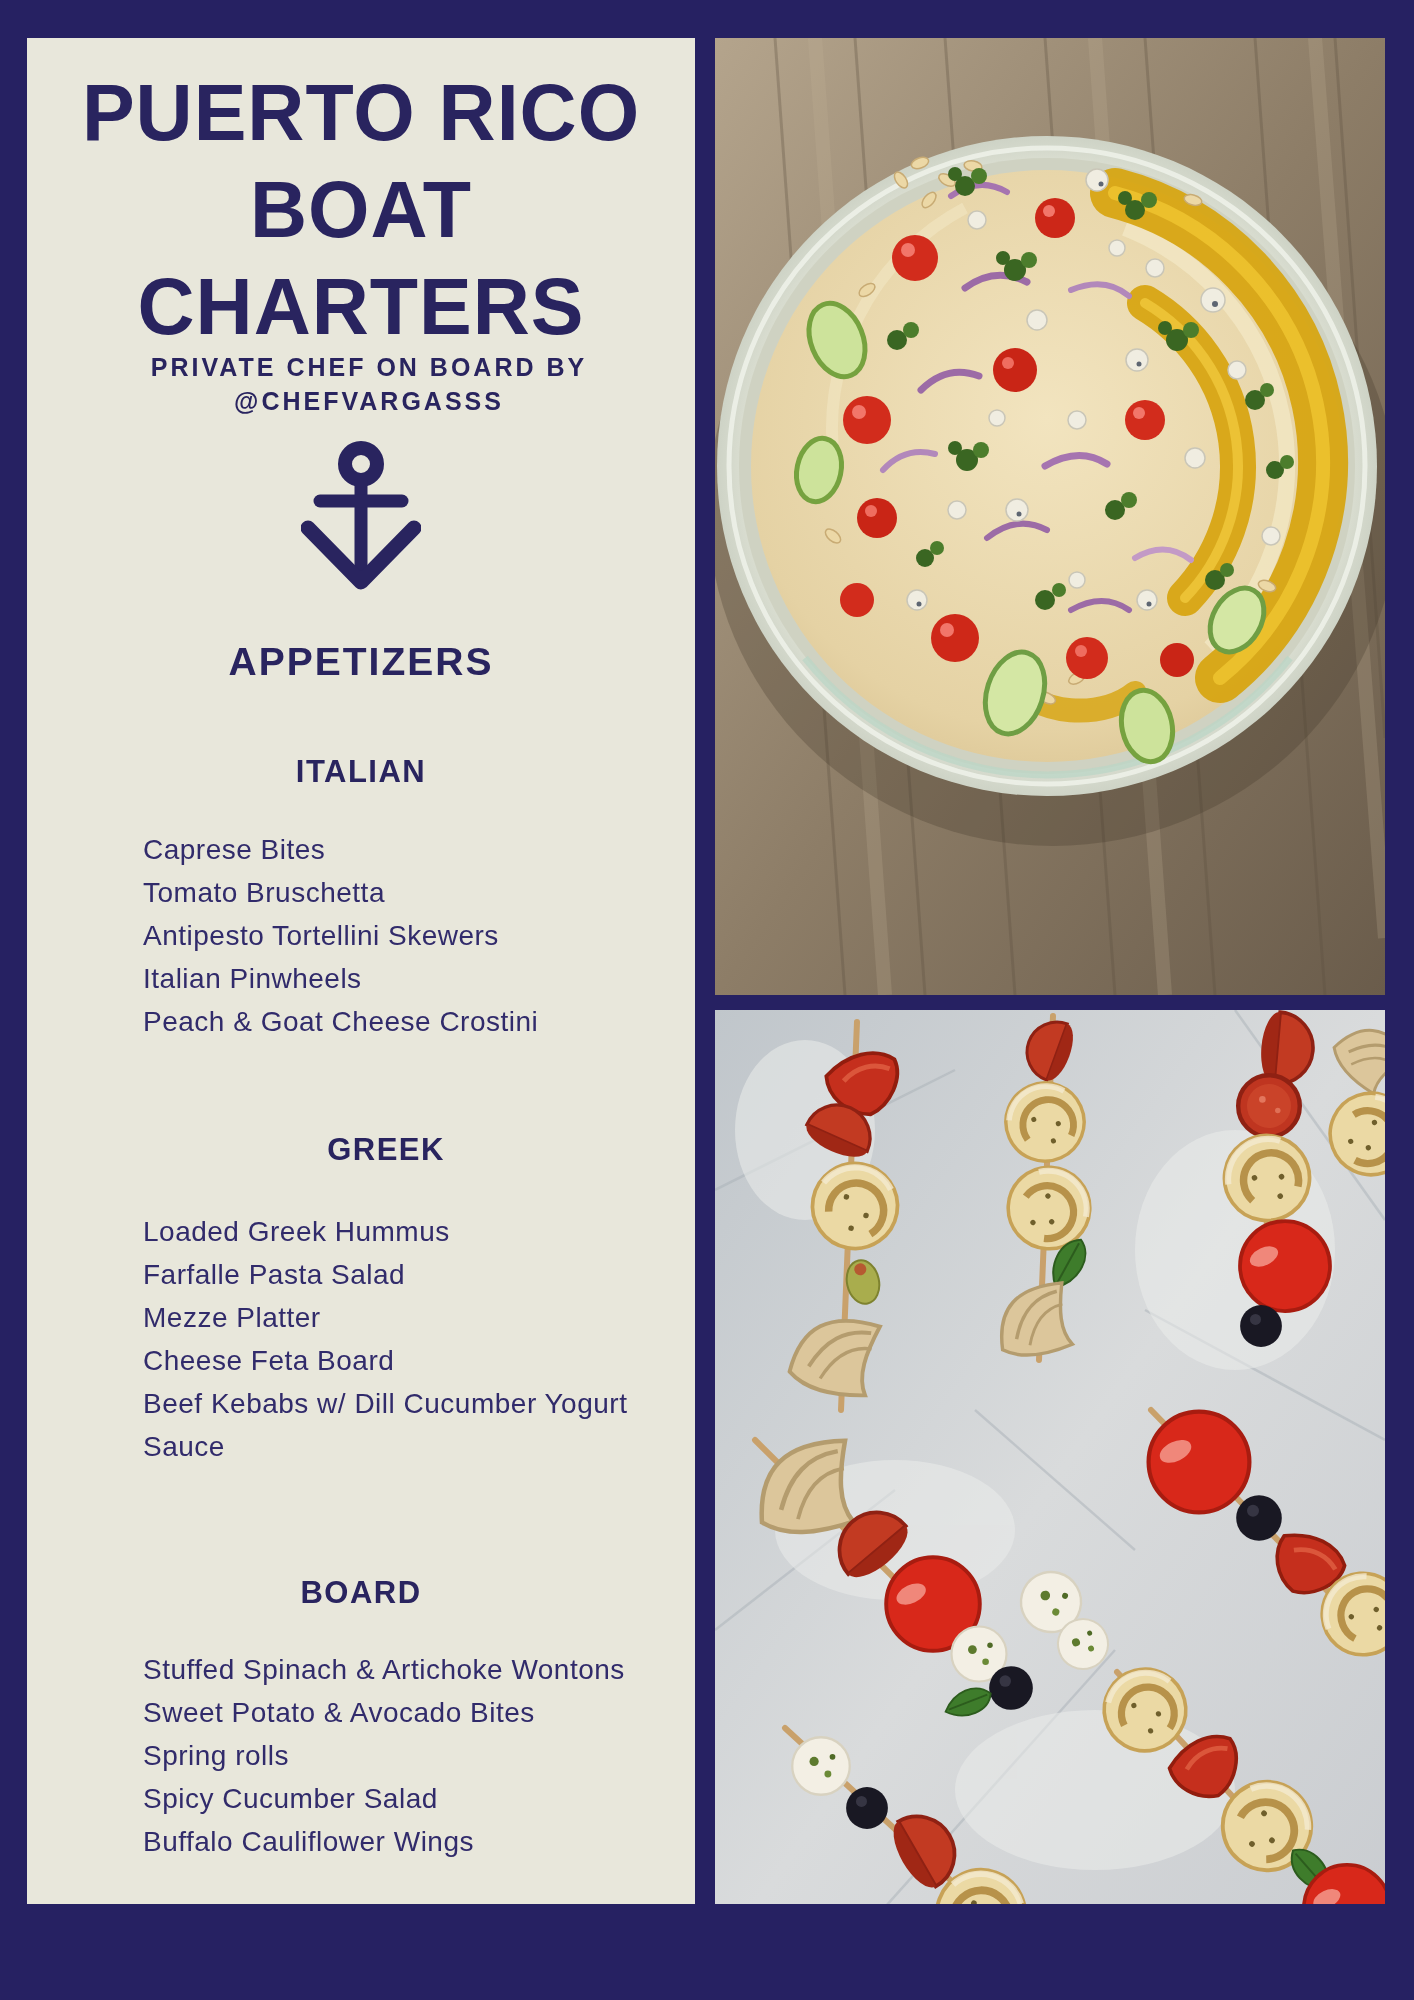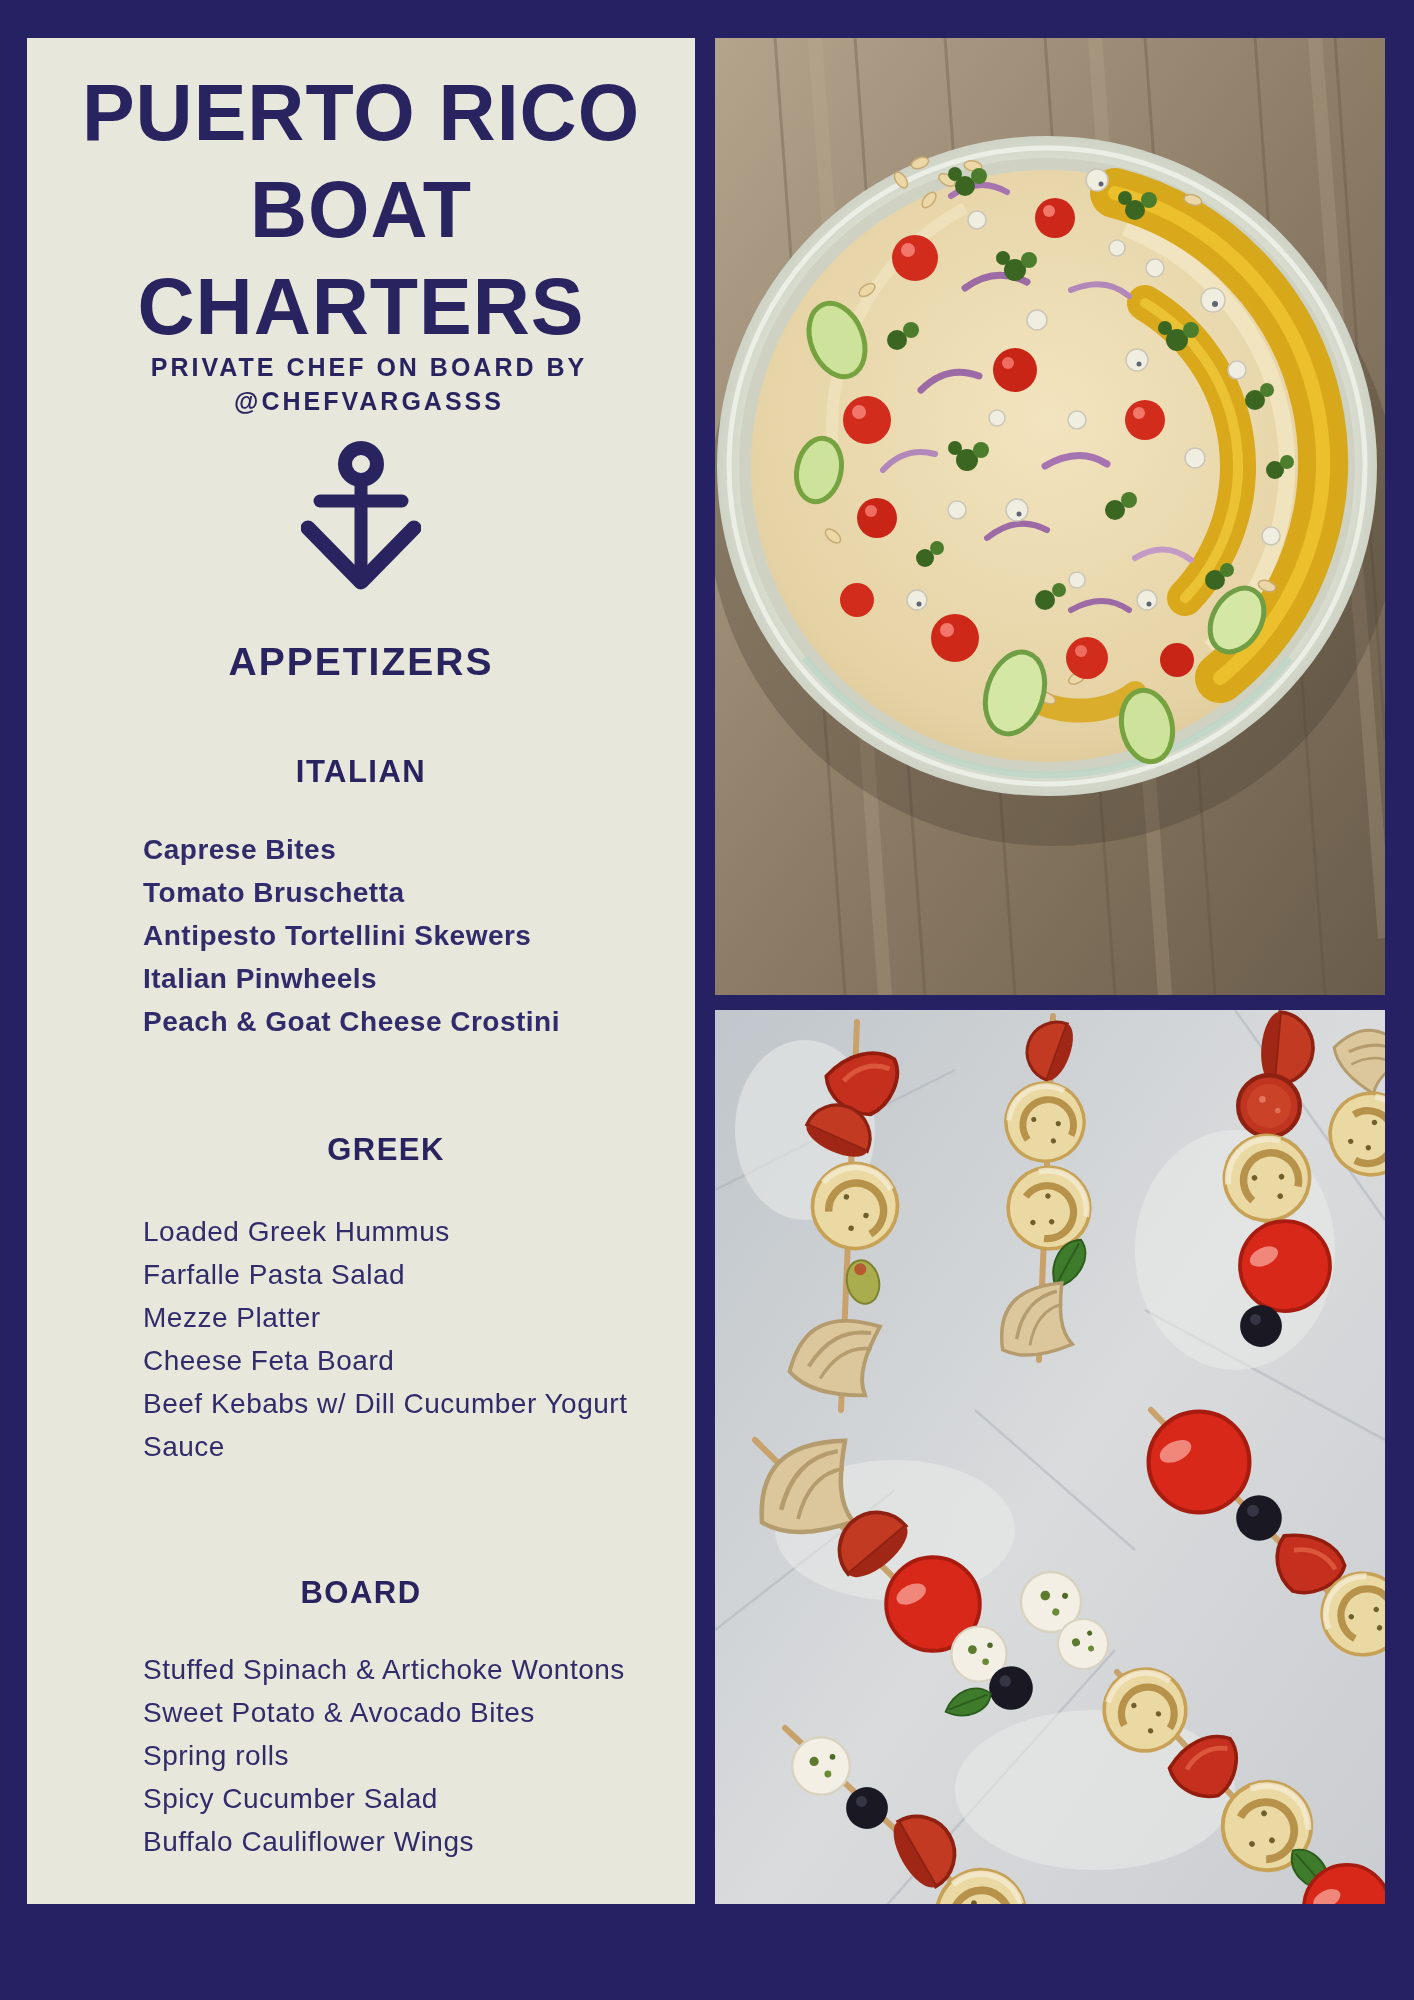--- a/index.html
+++ b/index.html
@@ -9,21 +9,21 @@
   .title{position:absolute;top:26px;left:0;width:100%;font-size:79px;font-weight:800;line-height:97px;letter-spacing:1px;color:#29245f;}
   .subtitle{position:absolute;top:312px;left:8px;width:100%;font-size:25px;font-weight:700;letter-spacing:3px;line-height:34px;color:#29245f;}
   .anchor-wrap{position:absolute;top:403px;left:50%;transform:translateX(-50%);width:120px;height:148px;}
   .appetizers{position:absolute;top:602px;left:0;width:100%;font-size:39px;font-weight:800;letter-spacing:2px;color:#29245f;}
   .section-head{position:absolute;left:0;width:100%;font-size:31px;font-weight:800;letter-spacing:1.5px;color:#29245f;}
   .head-italian{top:716px;}
   .head-greek{top:1094px;padding-left:25px;}
   .head-vegan{top:1537px;}
   .items{position:absolute;left:116px;margin:0;padding:0;list-style:none;text-align:left;
          font-size:28px;font-weight:400;letter-spacing:.5px;line-height:43px;color:#312b6b;}
-  .items-italian{top:790px;width:575px;font-weight:bold;}
+  .items-italian{top:790px;width:575px;}
   .items-greek{top:1172px;width:540px;}
   .items-vegan{top:1610px;width:575px;}
   .photo{position:absolute;left:715px;width:670px;overflow:hidden;background:#8d7d67;}
   .photo-1{top:38px;height:957px;}
   .photo-2{top:1010px;height:953px;background:#c6cacd;}
   .photo svg{display:block;width:100%;height:100%;}
   figure{margin:0;}
 </style>
 </head>
 <body>

